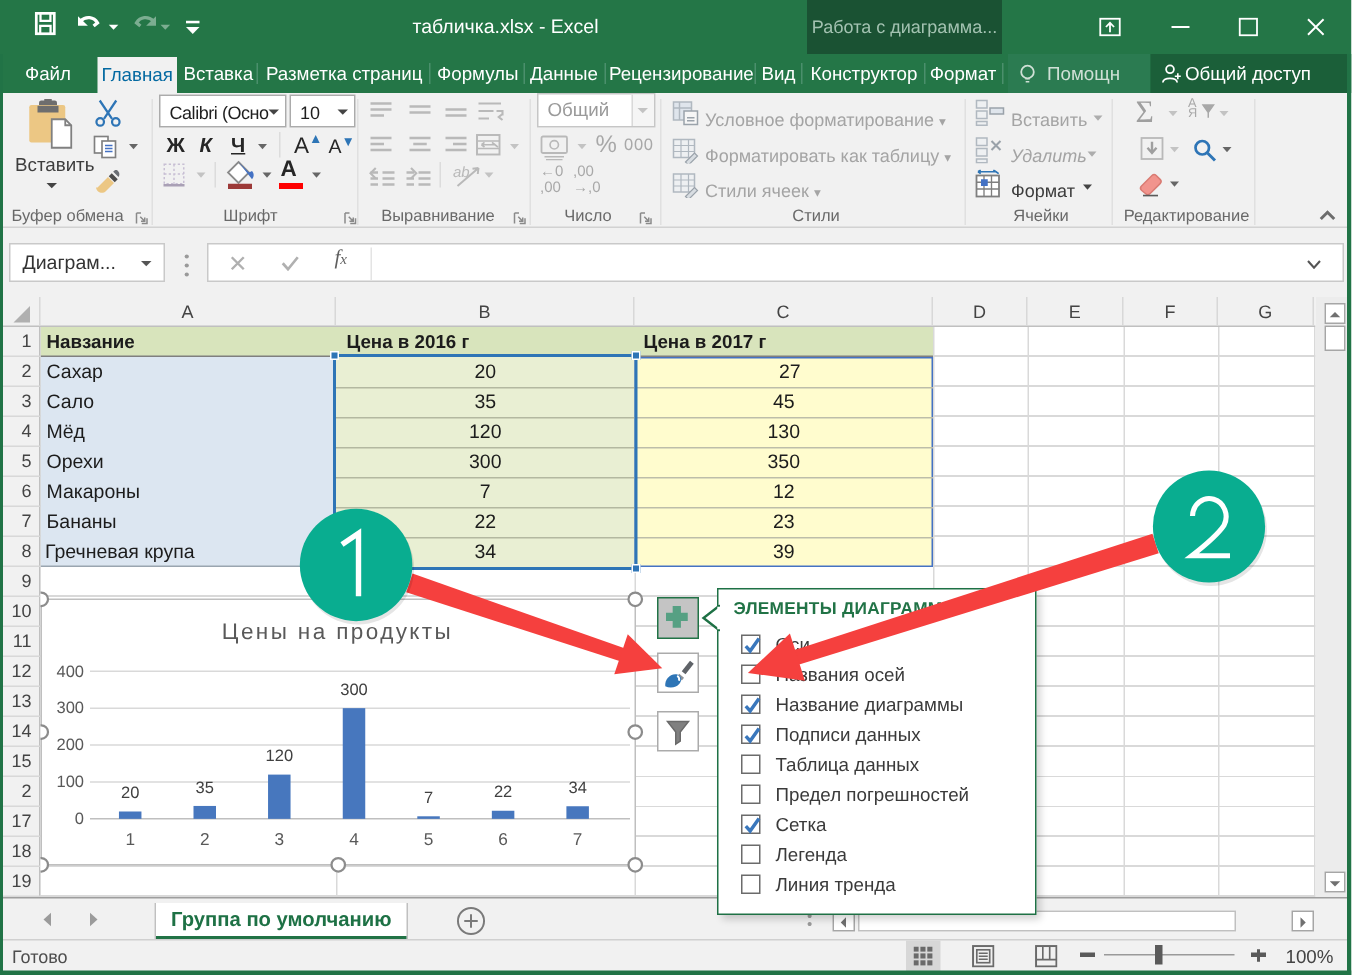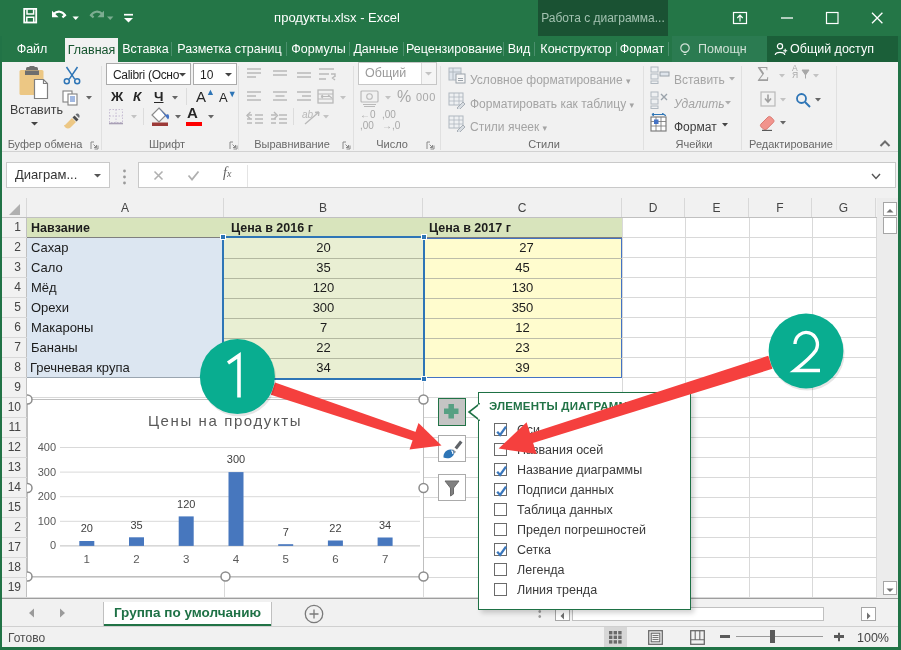--- a/index.html
+++ b/index.html
@@ -9,21 +9,21 @@
 
 
 #titlebar { position:absolute; left:0; top:0; width:901px; height:36px; background:#247647; }
 #ctxblock { position:absolute; left:538px; top:0; width:130px; height:36px; background:#1a5233; color:#a3c2b1; font-size:12px; line-height:36px; text-align:center; }
 #wintitle { position:absolute; left:217px; top:0; width:240px; height:36px; color:#fff; font-size:13px; line-height:36px; text-align:center; }
 
 
 #tabrow { position:absolute; left:0; top:36px; width:901px; height:26px; background:#247647; }
 .tab { position:absolute; top:36px; height:26px; line-height:26px; color:#fff; font-size:12.5px; text-align:center; }
 .tabsep { position:absolute; top:42px; width:1px; height:14px; background:#4b8f6c; }
-#activetab { position:absolute; left:65px; top:38px; width:53px; height:24px; background:#f1f1f1; color:#14532d; font-size:12.5px; line-height:24px; text-align:center; }
+#activetab { position:absolute; left:65px; top:38px; width:53px; height:24px; background:#f1f1f1; color:#0369a1; font-size:12.5px; line-height:24px; text-align:center; }
 
 
 #ribbon { position:absolute; left:2px; top:62px; width:896px; height:90px; background:#f1f1f1; border-bottom:1px solid #d2d2d2; }
 .gsep { position:absolute; top:4px; width:1px; height:84px; background:#e0e0e0; }
 .glabel { position:absolute; top:76px; height:14px; font-size:11px; color:#696969; text-align:center; }
 .launcher { position:absolute; top:79px; width:9px; height:9px; }
 .rtext { position:absolute; font-size:12px; color:#a4a4a4; }
 .rtext-dark { position:absolute; font-size:12px; color:#3d3d3d; }
 .combo { position:absolute; background:#fff; border:1px solid #ababab; }
 
@@ -60,21 +60,21 @@
 #overlay { position:absolute; left:0; top:0; width:901px; height:650px; pointer-events:none; z-index:60; }
 #popup { position:absolute; left:478px; top:392px; width:213px; height:218px; background:#fff; border:1.5px solid #1e7145; z-index:40; box-shadow:3px 3px 5px rgba(0,0,0,0.18); }
 .pc { position:absolute; left:15px; width:13px; height:13px; border:1px solid #6b6b6b; background:#fff; }
 .pl { position:absolute; left:38px; font-size:12.5px; color:#3a3a3a; line-height:20px; }
 </style>
 </head>
 <body>
 
 <div id="titlebar"></div>
 <div id="ctxblock">Работа с диаграмма...</div>
-<div id="wintitle">продукты.xlsx - Excel</div>
+<div id="wintitle">табличка.xlsx - Excel</div>
 <svg class="abs" style="left:0;top:0;z-index:5" width="901" height="36" viewBox="0 0 901 36">
 
   <g stroke="#fff" stroke-width="1.8" fill="none">
     <rect x="24.2" y="8.9" width="12" height="13.6"></rect>
     <path d="M27,9.3 v4.6 h6.6 v-4.6" stroke-width="1.5"></path>
     <path d="M26.8,22.2 v-5 h6.9 v5" stroke-width="1.5"></path>
   </g>
 
   <path d="M53.5,14 c4,-3.6 9,-2.8 11.5,1.2 l-2.6,2.2" fill="none" stroke="#fff" stroke-width="2.2"></path>
   <path d="M52,10.8 v6.4 h6.6 z" fill="#fff"></path>

